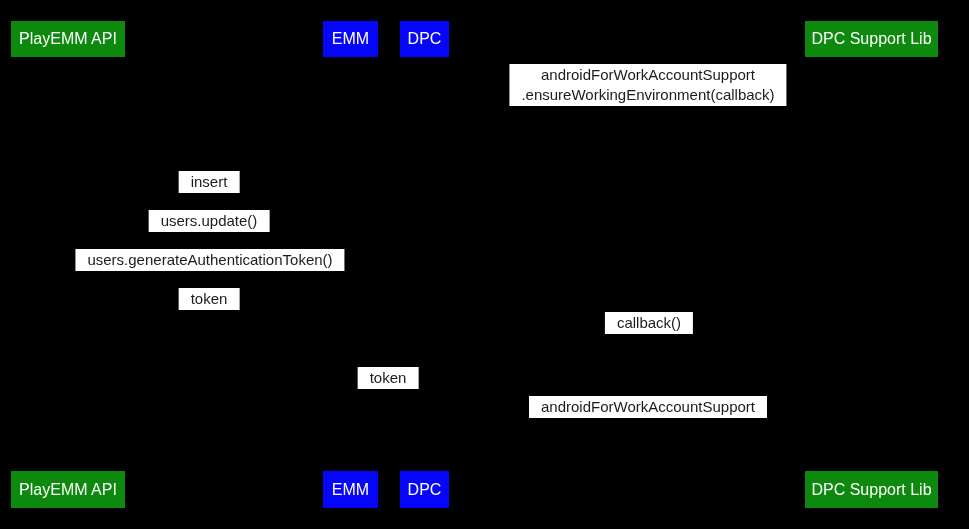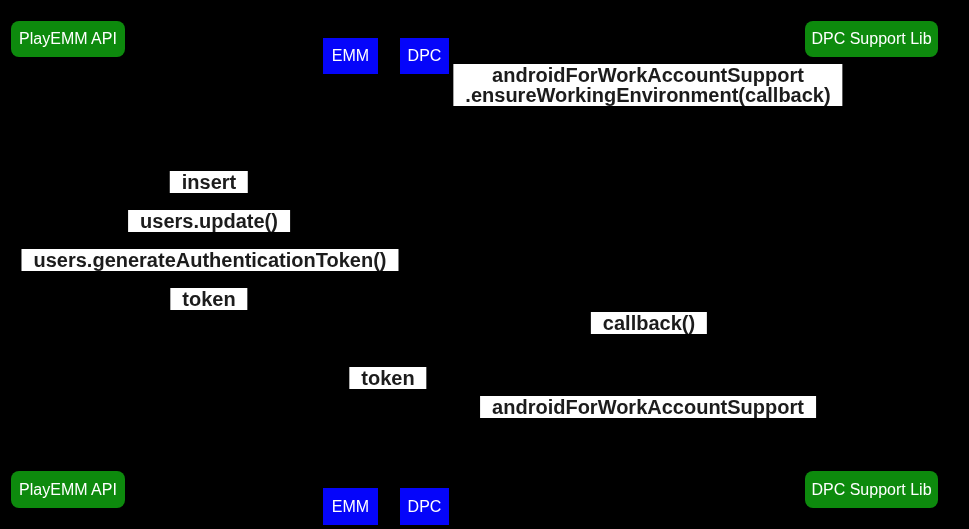--- a/index.html
+++ b/index.html
@@ -17,33 +17,32 @@
   }
   .actor {
     position: absolute;
     display: flex;
     align-items: center;
     justify-content: center;
     color: var(--actor-text, #fff);
     font-size: 16px;
     white-space: nowrap;
   }
-  .actor.green { background: var(--actor-green, #0d8a0d); border-radius: 8px; }
-  .actor.blue  { background: var(--actor-blue, #0505fa); margin-top: 17px; }
+  .actor.green { background: var(--actor-green, #0d8a0d); }
+  .actor.blue  { background: var(--actor-blue, #0505fa); }
   .msg {
     position: absolute;
     transform: translateX(-50%);
     background: var(--label-bg, #fff);
     color: var(--label-text, #1c1c1c);
-    font-size: 20px;
+    font-size: 15px;
     line-height: 20px;
     padding: 1px 12px;
     text-align: center;
     white-space: nowrap;
-    font-weight: bold;
   }
   .msg .line { display: block; }
 </style>
 </head>
 <body>
 
 <div id="stage">
 
   <div class="actor green" style="left:11px;  top:21px; width:114px; height:36px;">
     <span>PlayEMM API</span>

